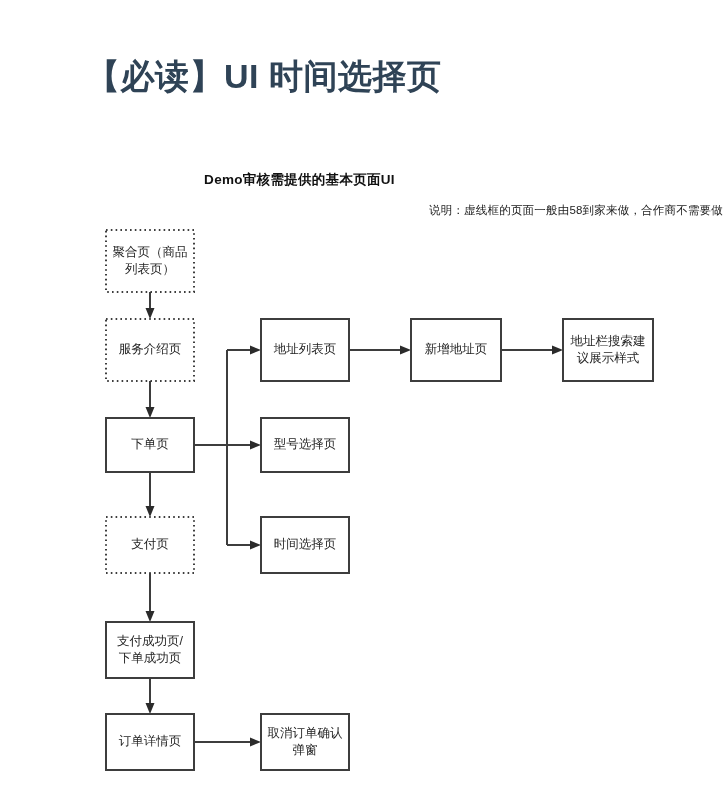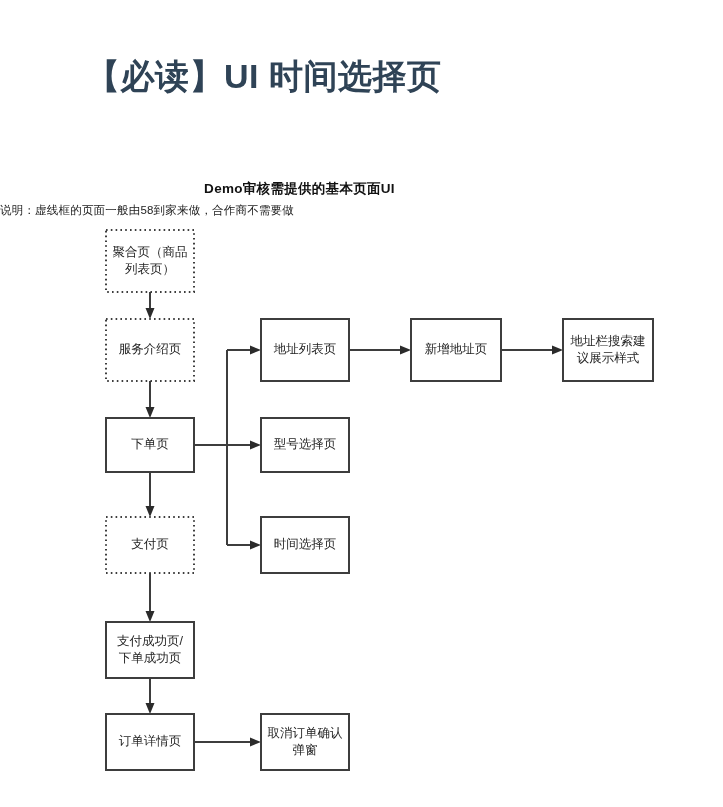--- a/index.html
+++ b/index.html
@@ -28,28 +28,27 @@
   #chart-heading {
     position: absolute;
     left: 0;
     top: 171px;
     width: 599px;
     text-align: center;
     font-size: 13.5px;
     font-weight: bold;
     color: #111111;
     letter-spacing: 0.3px;
-    margin-top: 9px;
   }
   #chart-subnote {
     position: absolute;
     left: 0;
     top: 203px;
     width: 723px;
-    text-align: left;
+    text-align: right;
     font-size: 11.5px;
     font-weight: normal;
     color: #222222;
     letter-spacing: 0.2px;
   }
   #flow-svg {
     position: absolute;
     left: 0;
     top: 0;
     width: 723px;

